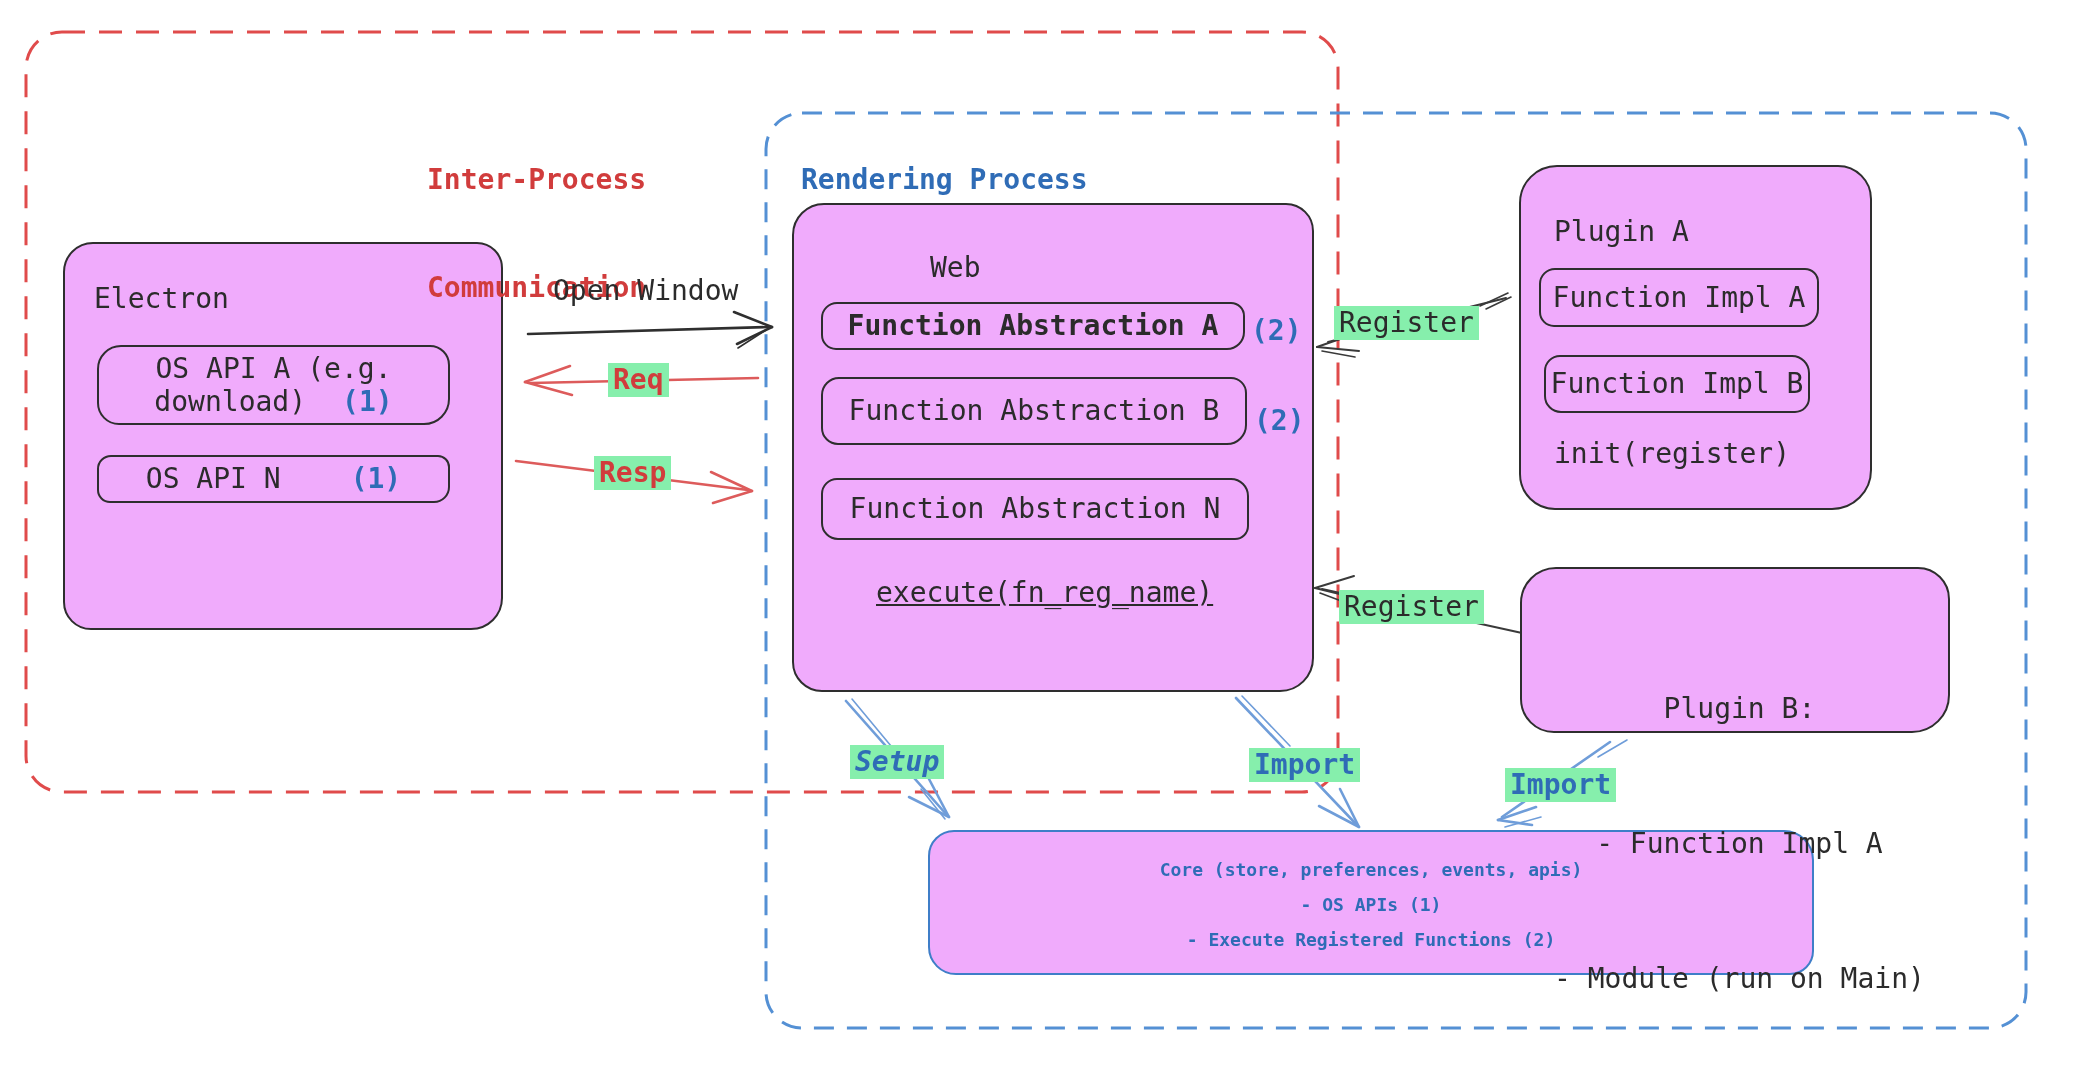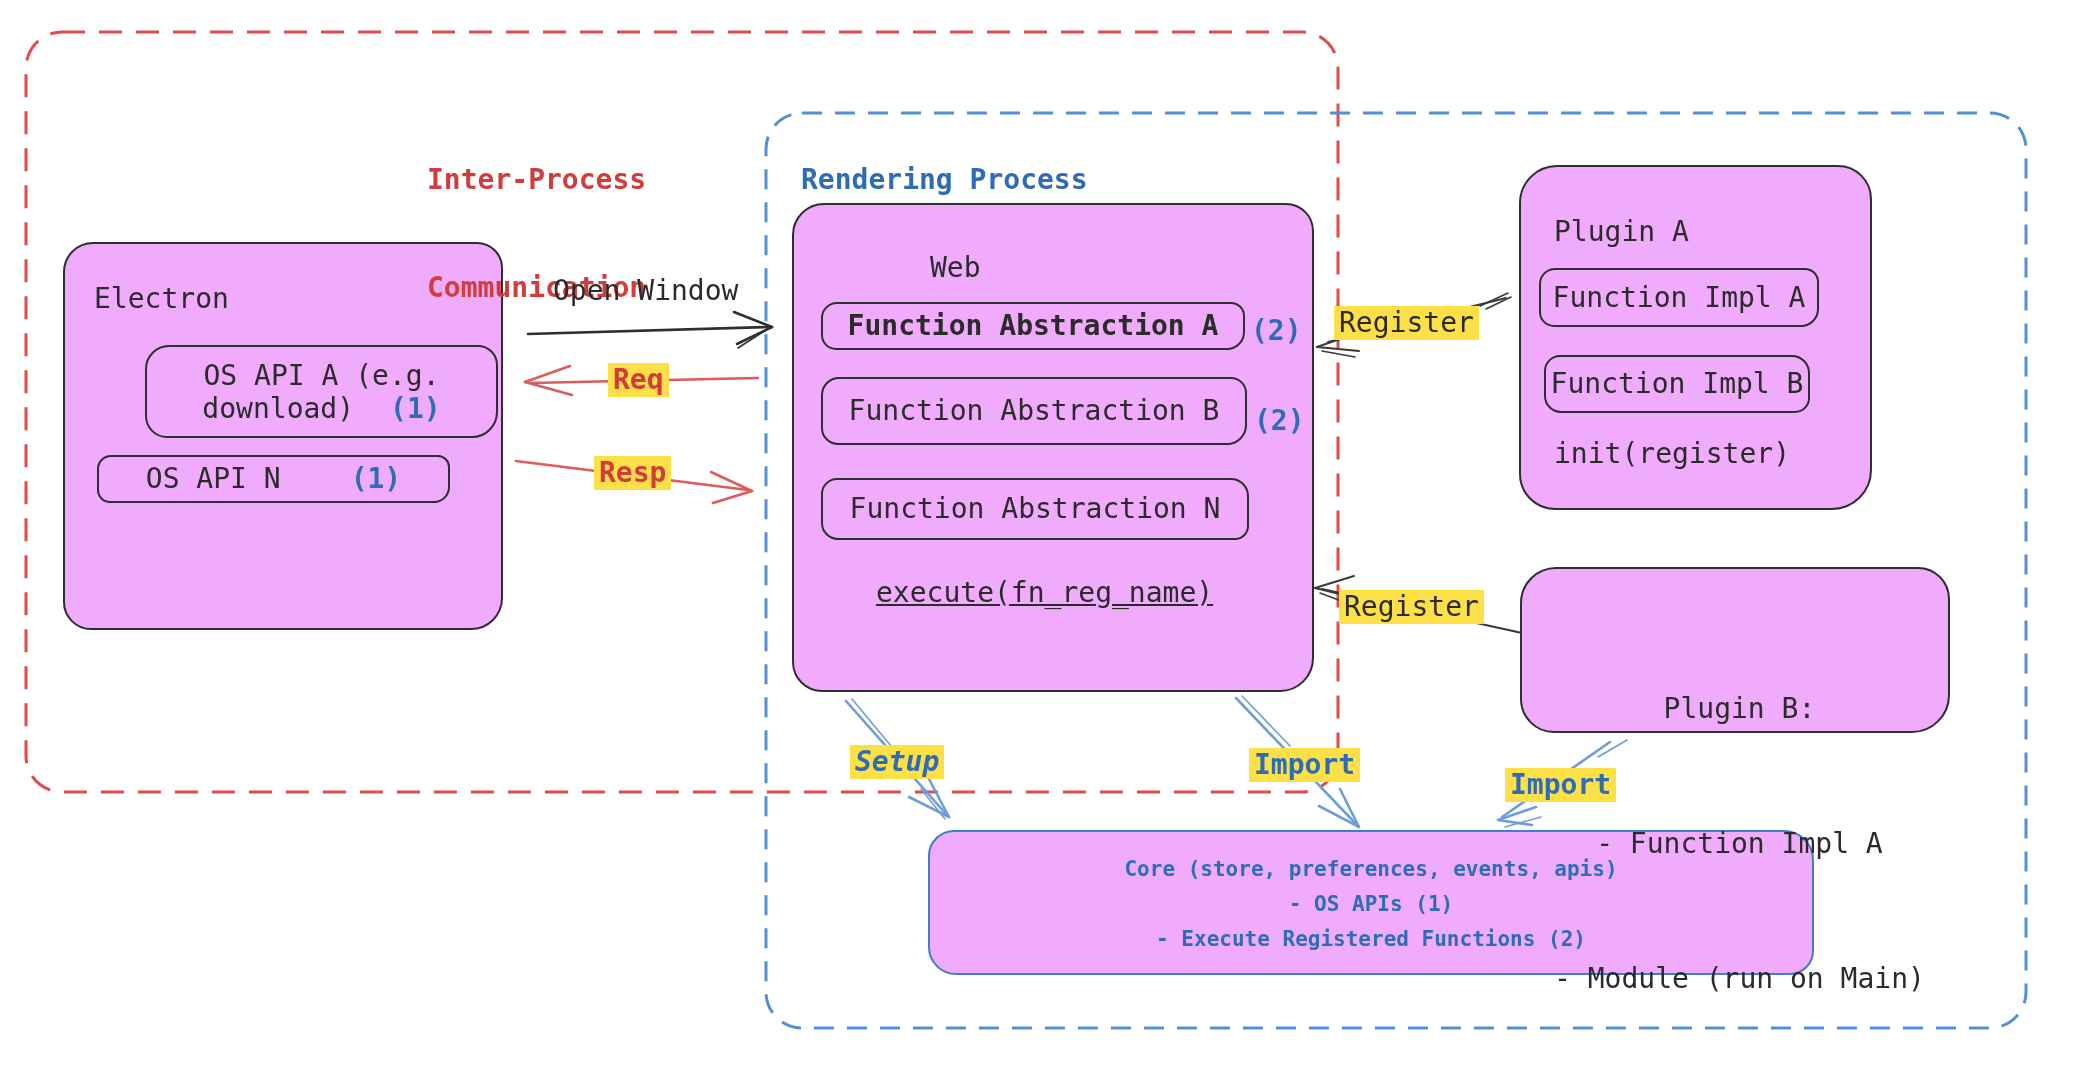--- a/index.html
+++ b/index.html
@@ -5,39 +5,39 @@
   html,body{margin:0;padding:0;background:#ffffff;}
   .canvas{
     position:relative;width:2074px;height:1066px;background:#ffffff;overflow:hidden;
     font-family:"DejaVu Sans Mono","Liberation Mono",monospace;color:#2b2b2b;
     font-size:28px;line-height:1.2;
   }
   .layer{position:absolute;left:0;top:0;width:2074px;height:1066px;}
   svg.layer{z-index:1;}
   .node{position:absolute;box-sizing:border-box;background:#f0abfc;border:2.5px solid #2e2e2e;z-index:2;}
   .label{position:absolute;white-space:pre;z-index:3;text-align:center;}
-  .plate{background:#fde047;padding:0 5px;z-index:4;}
+  .plate{background:#86efac;padding:0 5px;z-index:4;}
   .center{display:flex;flex-direction:column;align-items:center;justify-content:center;text-align:center;}
   .red-t{color:#d13c3c;font-weight:bold;}
   .blue-t{color:#2f6cb6;font-weight:bold;}
   .badge{color:#2f6cb6;font-weight:bold;}
   
   .electron-box{left:63px;top:242px;width:440px;height:388px;border-radius:30px 26px 32px 28px;}
-  .os-api-a-box{left:97px;top:345px;width:353px;height:93px;border-radius:24px 20px 26px 22px;margin-left:48px;}
+  .os-api-a-box{left:97px;top:345px;width:353px;height:80px;border-radius:24px 20px 26px 22px;}
   .os-api-n-box{left:97px;top:455px;width:353px;height:48px;border-radius:14px 12px 16px 13px;}
   .web-box{left:792px;top:203px;width:522px;height:489px;border-radius:32px 28px 34px 30px;}
   .fa-a-box{left:821px;top:302px;width:424px;height:48px;border-radius:16px 14px 18px 15px;font-weight:bold;}
   .fa-b-box{left:821px;top:377px;width:426px;height:68px;border-radius:18px 16px 20px 17px;}
   .fa-n-box{left:821px;top:478px;width:428px;height:62px;border-radius:16px 18px 14px 17px;}
   .plugin-a-box{left:1519px;top:165px;width:353px;height:345px;border-radius:38px 34px 40px 36px;}
   .impl-a-box{left:1539px;top:268px;width:280px;height:59px;border-radius:16px 14px 18px 15px;}
   .impl-b-box{left:1544px;top:355px;width:266px;height:58px;border-radius:16px 18px 15px 17px;}
   .plugin-b-box{left:1520px;top:567px;width:430px;height:166px;border-radius:36px 32px 38px 34px;}
   .core-box{left:928px;top:830px;width:886px;height:145px;border-radius:26px 30px 24px 28px;border-color:#3f7ec8;}
-  .core-text{color:#2f6cb6;font-weight:bold;font-size:21px;line-height:35px;padding-top:3px;}
+  .core-text{color:#2f6cb6;font-weight:bold;font-size:18px;line-height:35px;padding-top:3px;}
   .gap-sm{display:inline-block;width:36px;}
   .gap-md{display:inline-block;width:70px;}
 </style>
 </head>
 <body>
 
 <div class="canvas">
 
   <svg class="layer" viewBox="0 0 2074 1066" fill="none">
 

